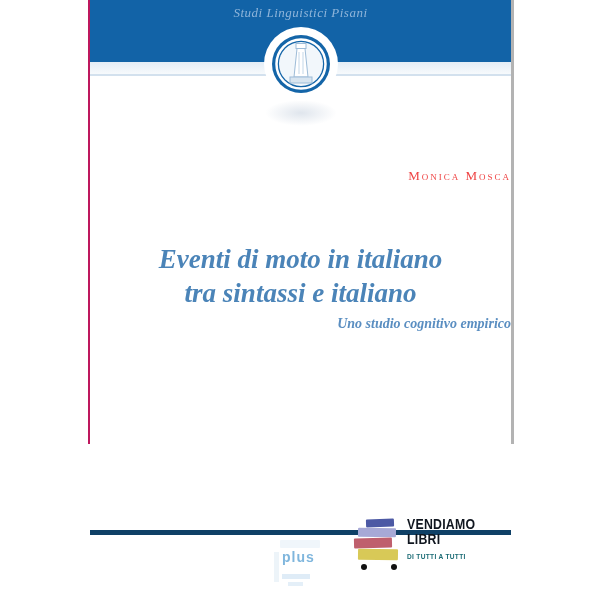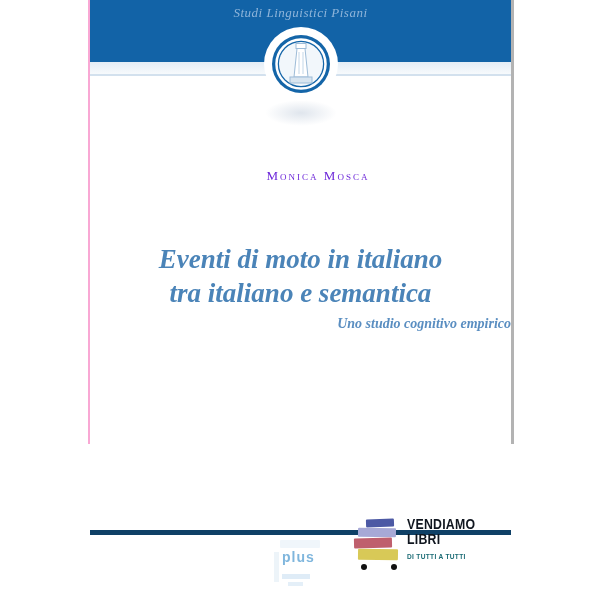--- a/index.html
+++ b/index.html
@@ -7,21 +7,21 @@
     width:600px;height:600px;background:#ffffff;
     font-family:"Liberation Serif", serif;
     position:relative;overflow:hidden;
   }
   .stage{position:absolute;left:0;top:0;width:600px;height:600px;background:#fff;}
 
   
   .cover{
     position:absolute;left:88px;top:0;width:421px;height:444px;
     background:#ffffff;
-    border-left:2px solid #f9a8d4;
+    border-left:2px solid #be185d;
     border-right:3px solid #b3b3b3;
   }
   .band-top{
     position:absolute;left:0;top:0;right:0;height:62px;
     background:#1263a7;
   }
   .series-title{
     position:absolute;left:0;top:5px;right:0;
     text-align:center;
     font-style:italic;font-size:13px;letter-spacing:.5px;
@@ -39,23 +39,23 @@
     width:76px;height:76px;
   }
   .emblem-shadow{
     position:absolute;left:50%;top:100px;transform:translateX(-50%);
     width:72px;height:26px;
     background:radial-gradient(ellipse at center, rgba(150,170,195,.30), rgba(150,170,195,0) 70%);
   }
 
   
   .author{
-    position:absolute;left:0;top:168px;right:0;text-align:center;
+    position:absolute;left:0;top:168px;right:0;text-align:right;
     font-variant:small-caps;font-size:13px;letter-spacing:2px;
-    color:#6d28d9;
+    color:#ef4444;
     padding-left:35px;
   }
   .title-block{
     position:absolute;left:0;top:242px;right:0;text-align:center;
     font-weight:bold;font-style:italic;font-size:27px;line-height:34px;
     color:#4b84b8;
   }
   .subtitle{
     position:absolute;left:0;top:316px;right:0;text-align:right;
     font-weight:bold;font-style:italic;font-size:14px;
@@ -126,21 +126,21 @@
         <rect x="27" y="51" width="22" height="6" fill="#d8e5f0" stroke="#9dbcd8" stroke-width="1"></rect>
         <line x1="36" y1="26" x2="36" y2="48" stroke="#c3d7e8" stroke-width="1"></line>
         <line x1="40" y1="26" x2="40" y2="48" stroke="#c3d7e8" stroke-width="1"></line>
       </svg>
     </div>
 
     <div class="author">Monica Mosca</div>
 
     <div class="title-block">
       <div>Eventi di moto in italiano</div>
-      <div>tra italiano e semantica</div>
+      <div>tra sintassi e italiano</div>
     </div>
     <div class="subtitle">Uno studio cognitivo empirico</div>
 
     <div class="band-bottom">
 
       <div class="pub-logo">
         <div class="pub-bar"></div>
         <div class="pub-vbar"></div>
         <div class="pub-word">plus</div>
         <div class="pub-line1"></div>

